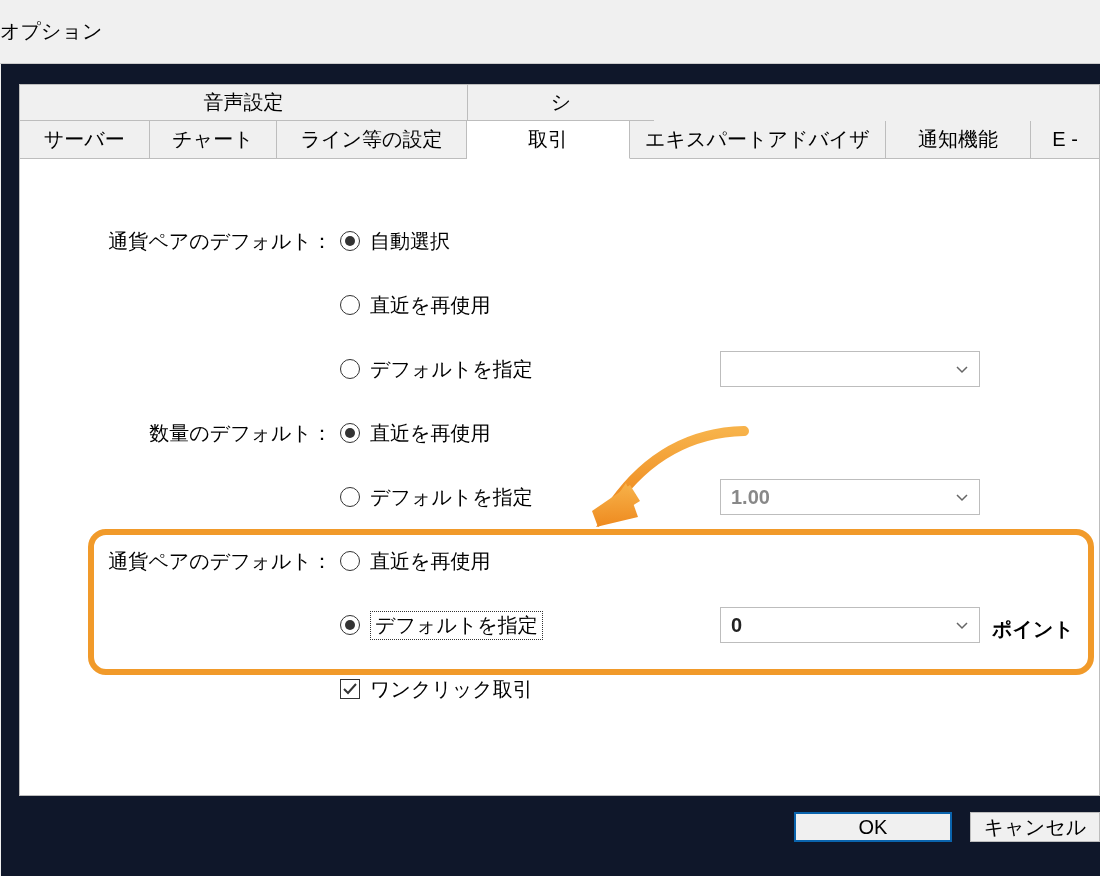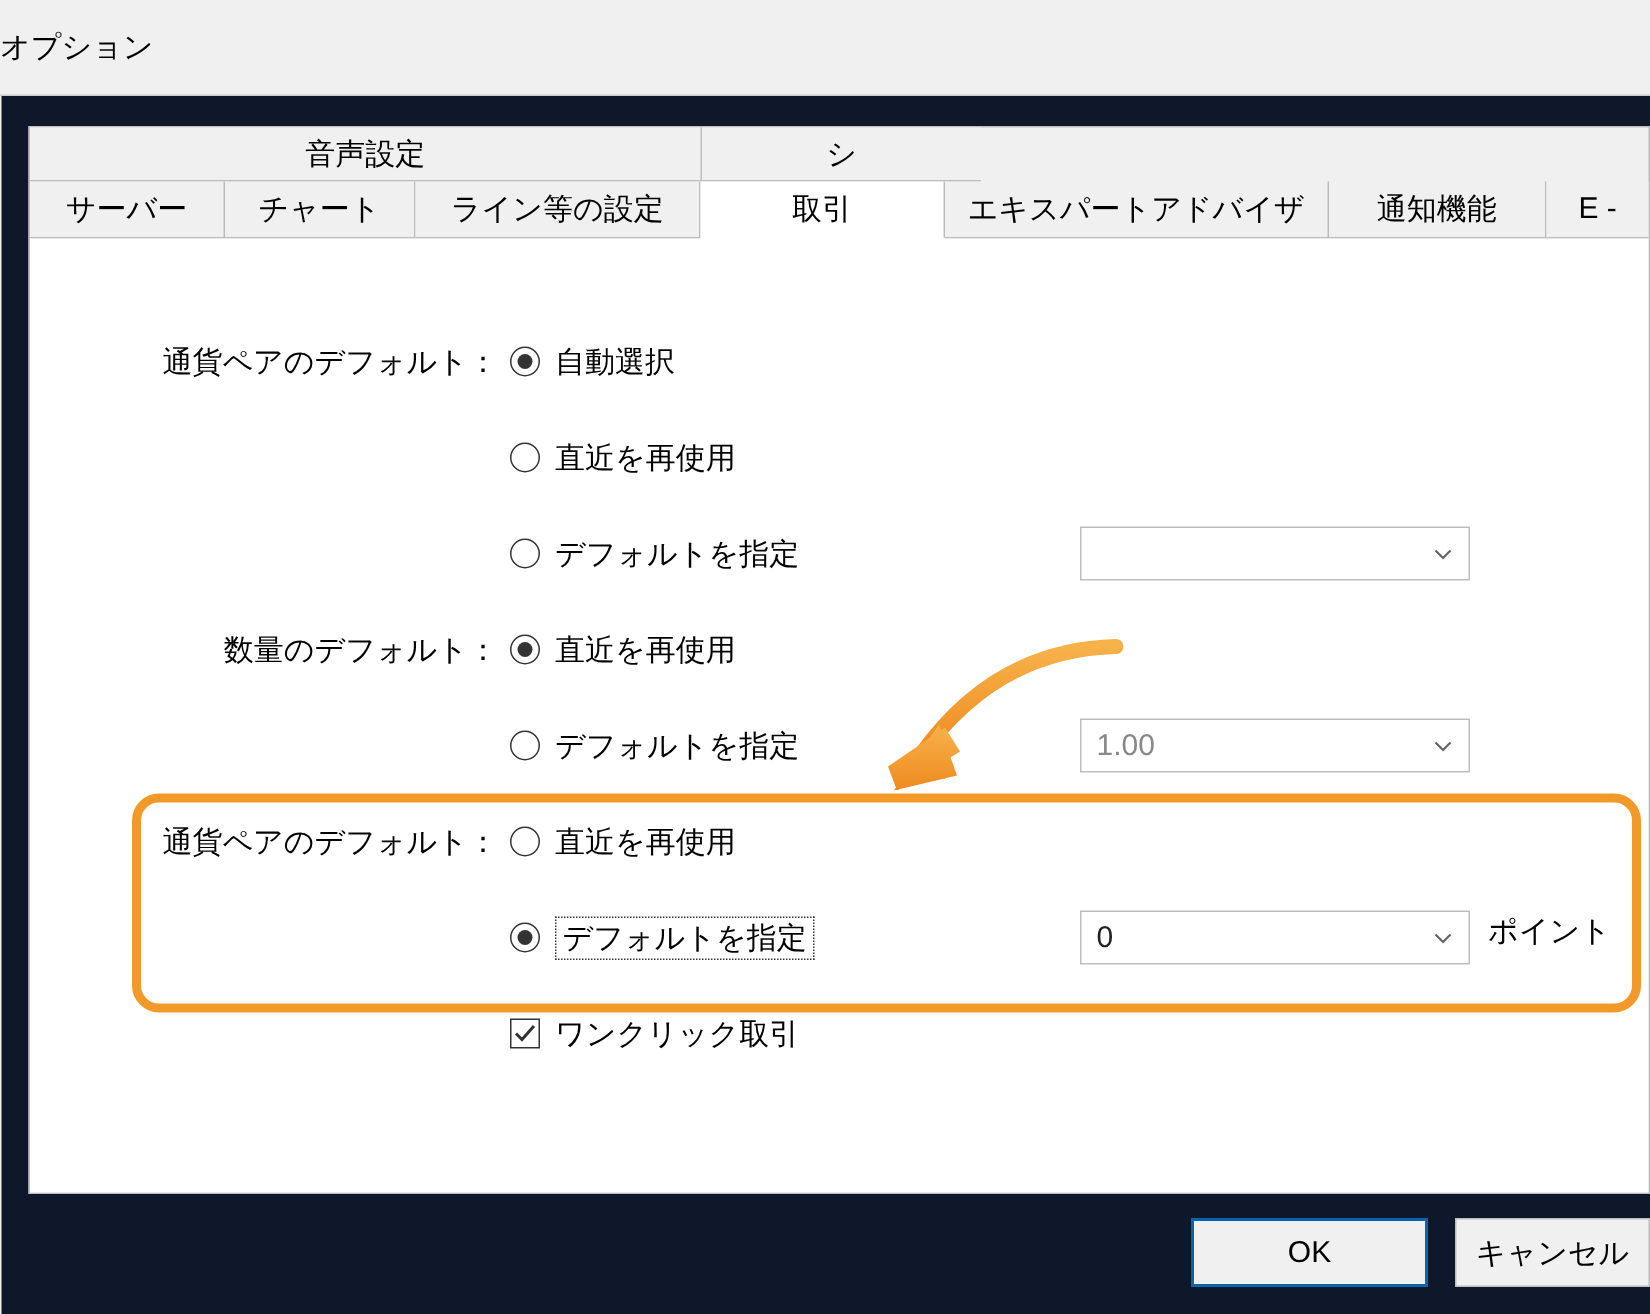--- a/index.html
+++ b/index.html
@@ -114,21 +114,22 @@
     .radio-label {
       font-size: 20px;
       cursor: pointer;
     }
     .radio-label.dotted {
       border: 1px dotted #333;
       padding: 0 4px;
     }
     .input-col {
       display: flex;
-      align-items: flex-start;
+      align-items: flex-end;
+      font-weight: bold;
     }
     .combo {
       width: 260px;
       height: 36px;
       border: 1px solid #bdbdbd;
       background: #fff;
       display: flex;
       align-items: center;
       justify-content: space-between;
       padding: 0 10px;
@@ -177,21 +178,21 @@
       position: absolute;
       right: 0;
       bottom: 14px;
       height: 50px;
       display: flex;
       gap: 18px;
       padding-right: 0;
     }
     .btn {
       width: 158px;
-      height: 46px;
+      height: 30px;
       display: flex;
       align-items: center;
       justify-content: center;
       font-size: 20px;
       cursor: pointer;
       background: #f0f0f0;
       overflow: hidden;
       white-space: nowrap;
     }
     .btn.primary { border: 2px solid #0a64ad; }

